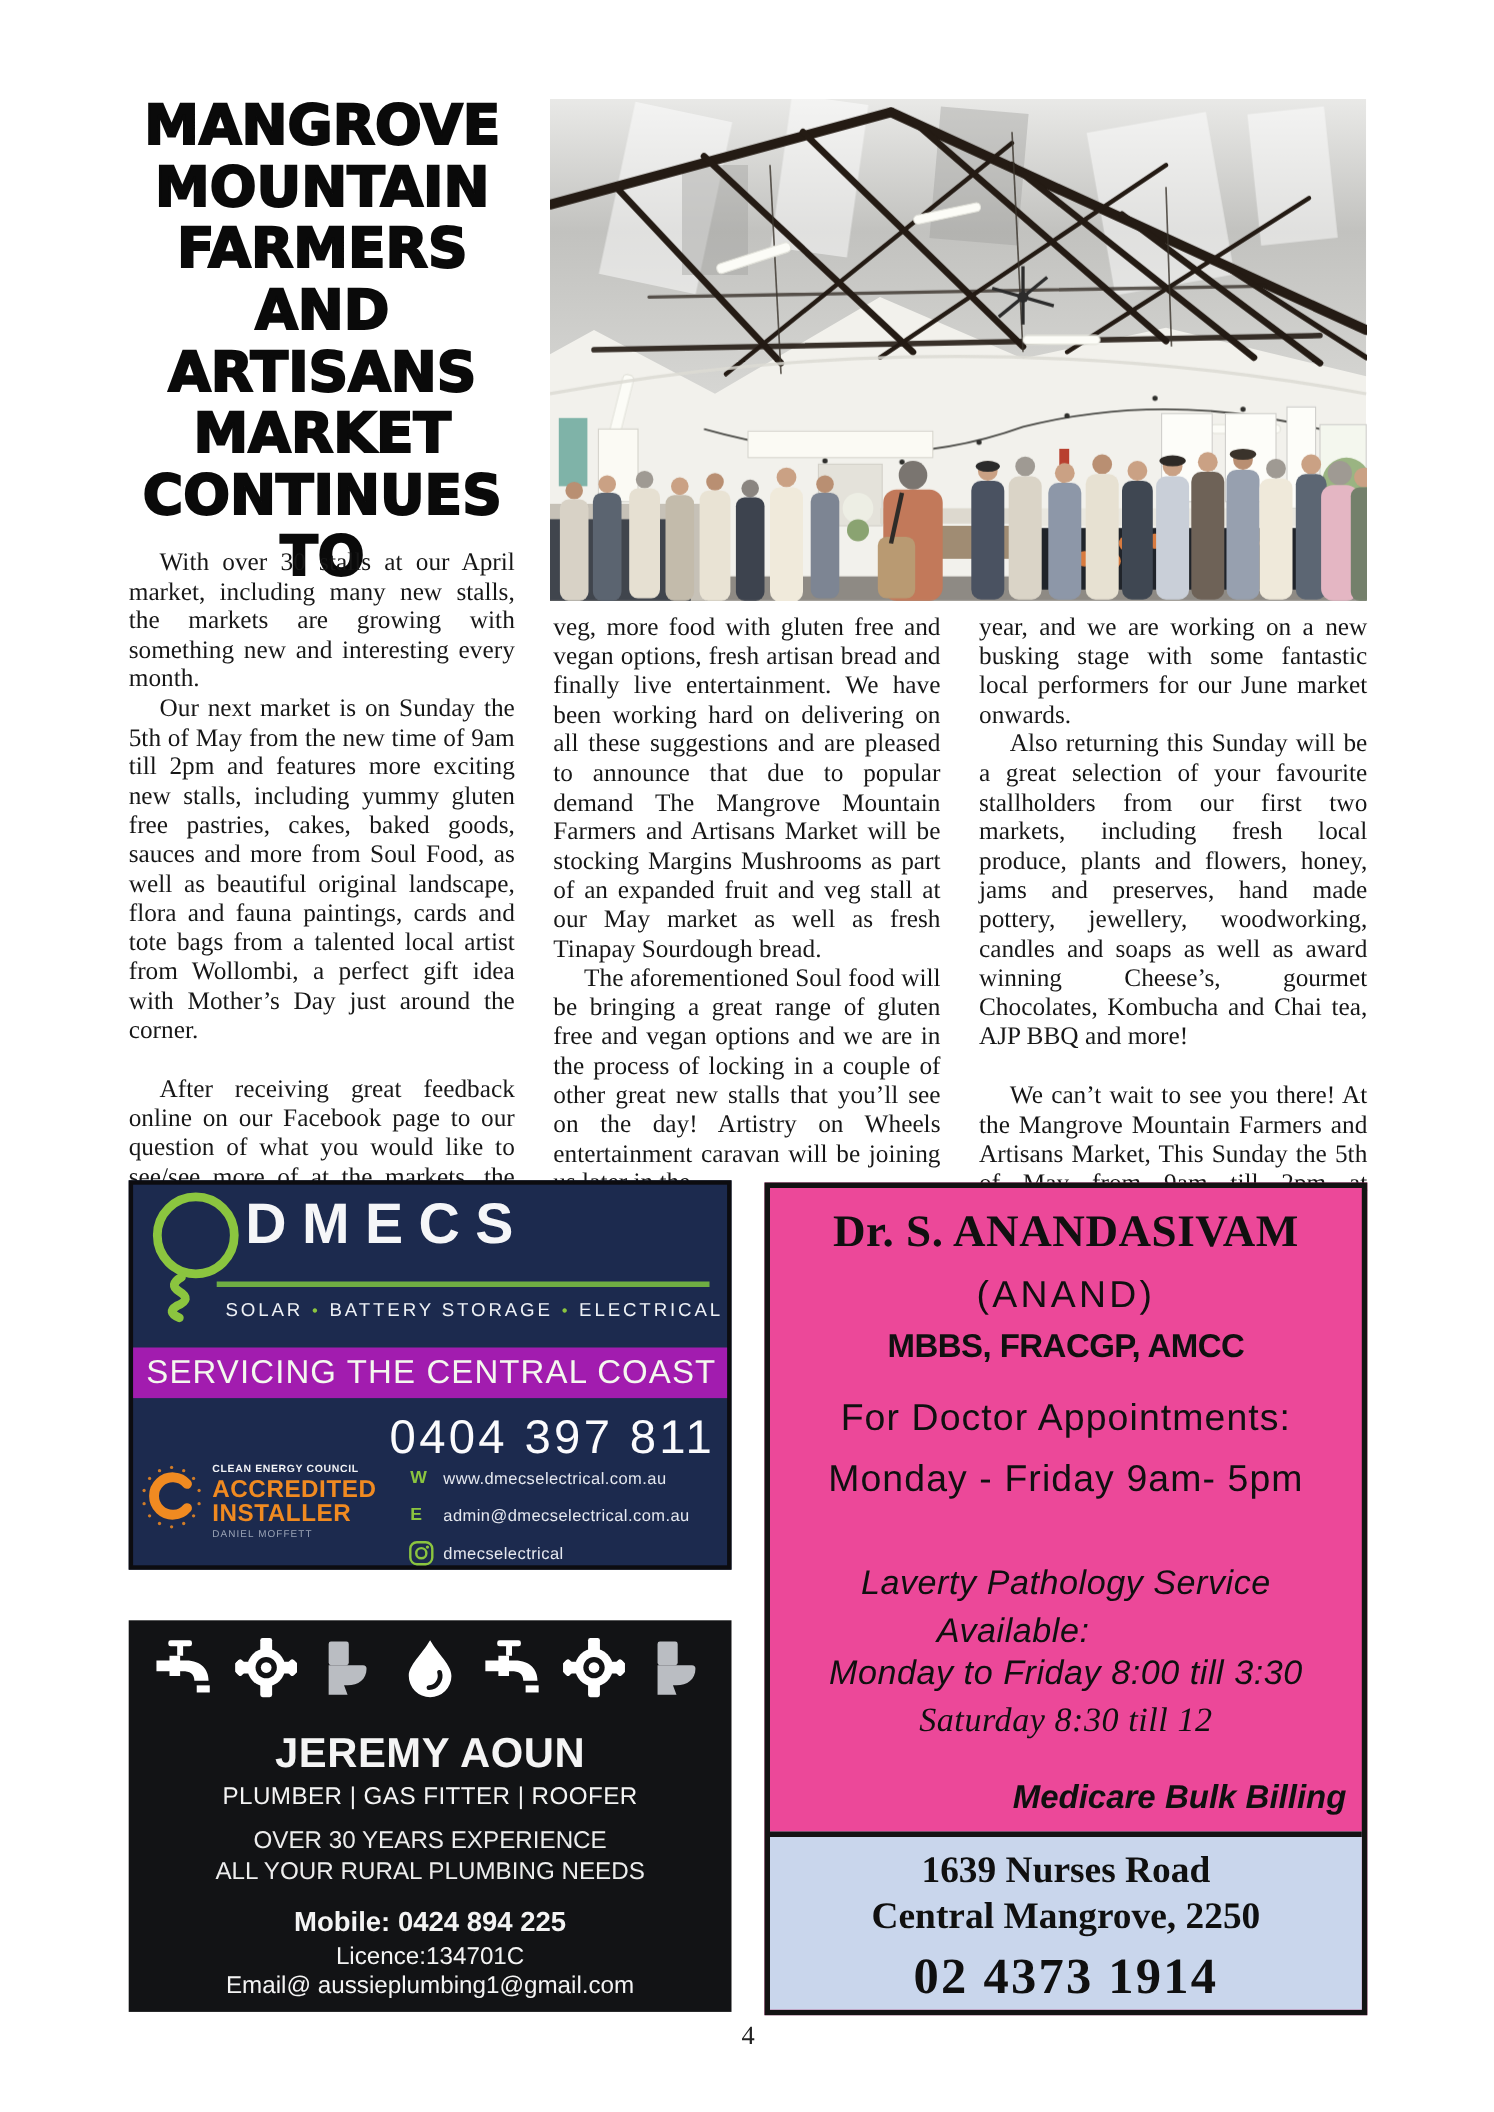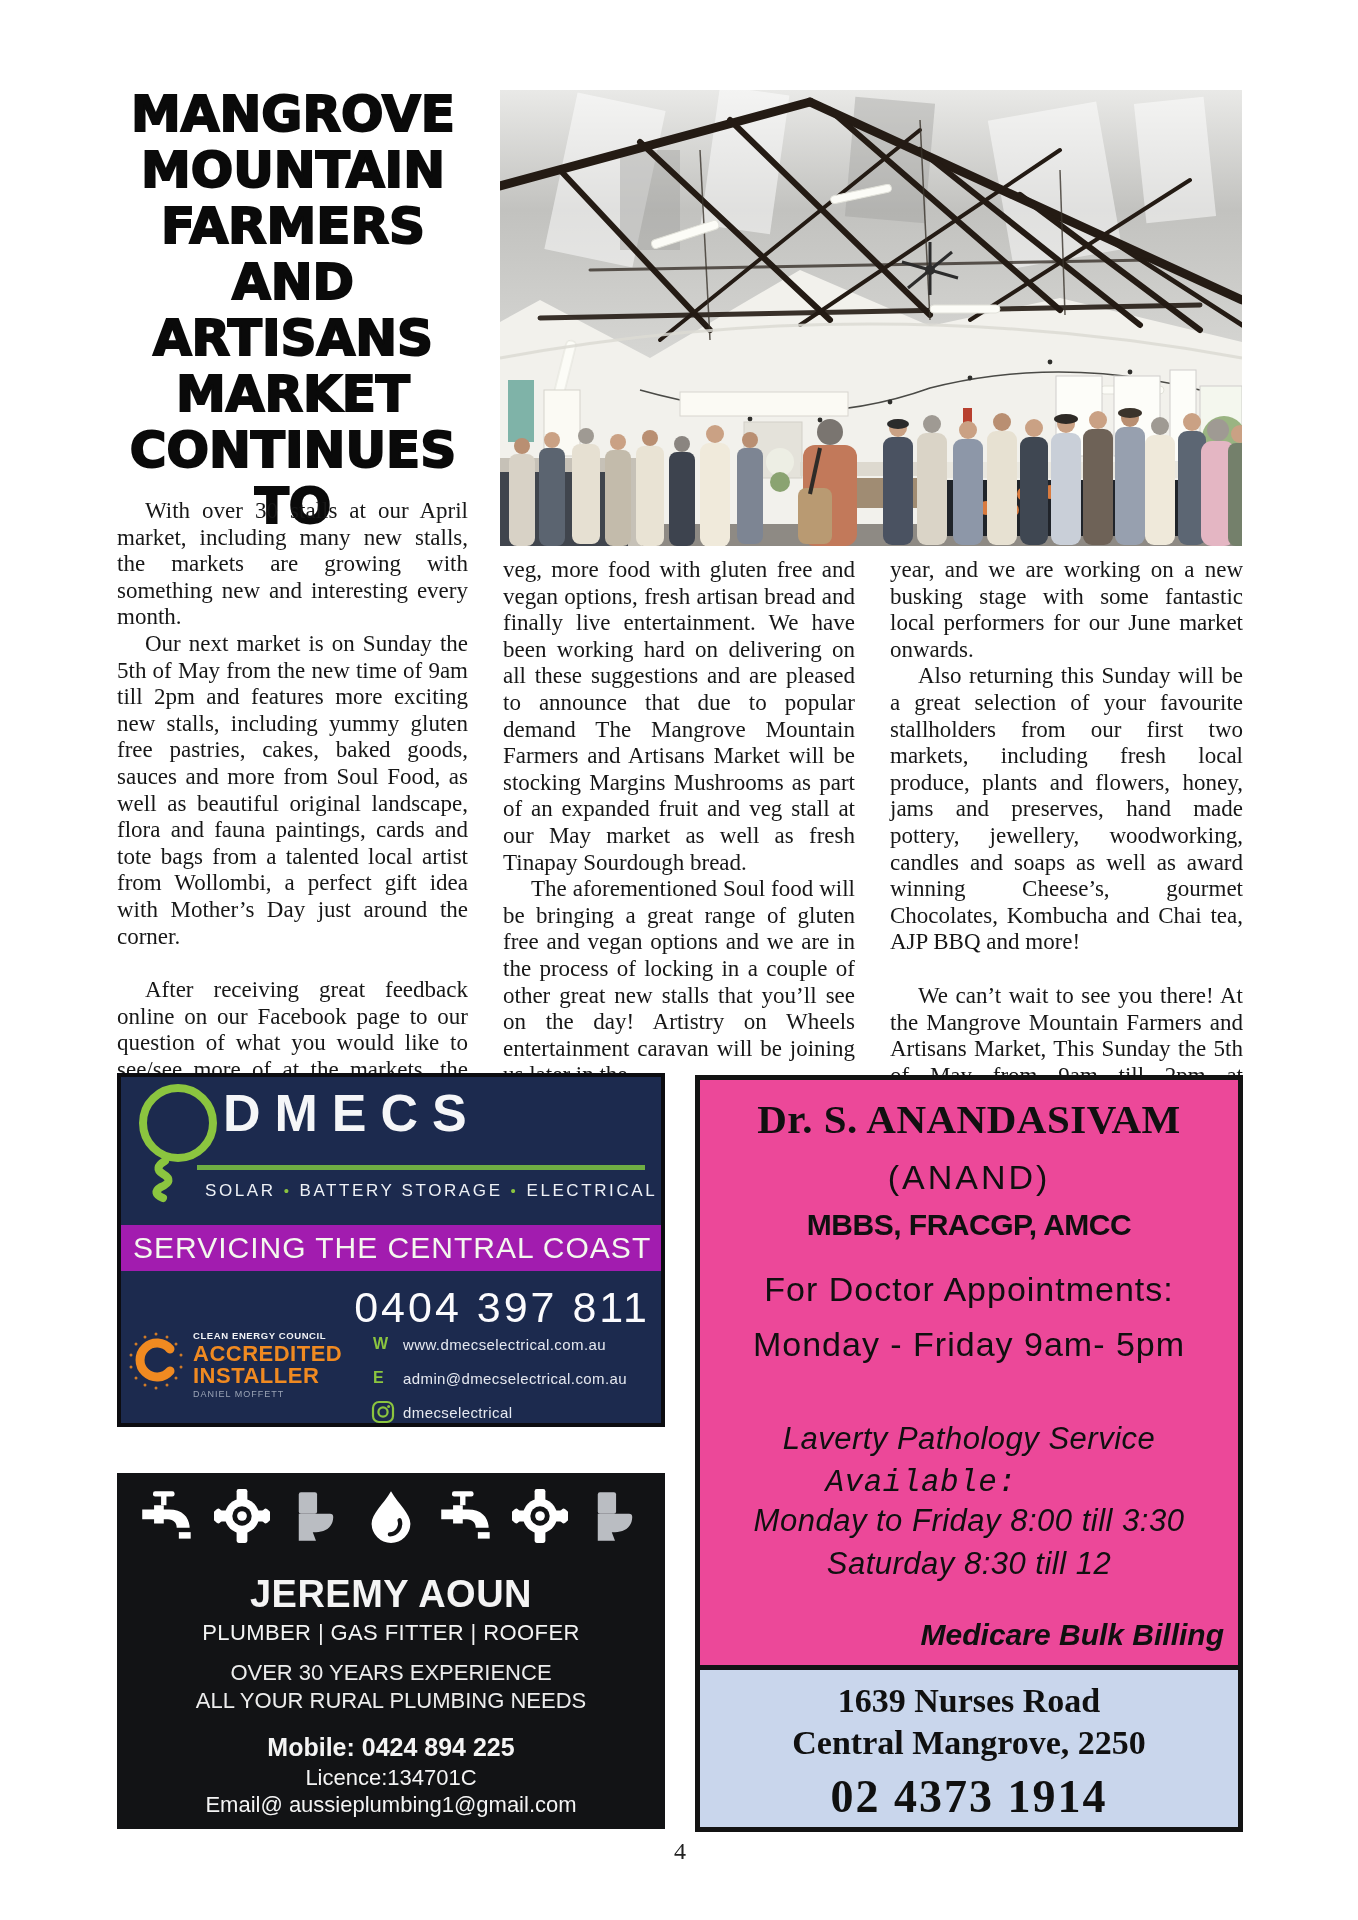--- a/index.html
+++ b/index.html
@@ -71,23 +71,23 @@
   .d-alias{position:absolute;left:0;top:78px;width:538px;font-size:34px;
     font-family:"Liberation Sans",sans-serif;letter-spacing:3px;}
   .d-qual{position:absolute;left:0;top:128px;width:538px;font-size:30px;font-weight:bold;
     font-family:"Liberation Sans",sans-serif;letter-spacing:-0.5px;}
   .d-appt1{position:absolute;left:0;top:190px;width:538px;font-size:34px;
     font-family:"Liberation Sans",sans-serif;letter-spacing:1px;}
   .d-appt2{position:absolute;left:0;top:245px;width:538px;font-size:34px;
     font-family:"Liberation Sans",sans-serif;letter-spacing:1px;}
   .d-path{font-family:"Liberation Sans",sans-serif;font-style:italic;font-size:31px;letter-spacing:0.5px;}
   .d-p1{position:absolute;left:0;top:341px;width:538px;}
-  .d-p2{position:absolute;left:0;top:385px;width:442px;font-family:Liberation Mono, monospace;}
+  .d-p2{position:absolute;left:0;top:385px;width:442px;}
   .d-p3{position:absolute;left:0;top:423px;width:538px;}
-  .d-p4{position:absolute;left:0;top:466px;width:538px;}
+  .d-p4{position:absolute;left:0;top:466px;width:538px;font-family:Liberation Serif, serif;}
   .d-bill{position:absolute;right:14px;top:538px;font-size:30px;font-weight:bold;font-style:italic;
     font-family:"Liberation Sans",sans-serif;}
   .d-box{position:absolute;left:0;top:585px;width:538px;height:162px;background:#c9d6ec;
     border-top:5px solid #131313;box-sizing:border-box;}
   .d-a1{position:absolute;left:0;top:12px;width:538px;font-size:34px;font-weight:bold;
     font-family:"Liberation Serif",serif;}
   .d-a2{position:absolute;left:0;top:54px;width:538px;font-size:34px;font-weight:bold;
     font-family:"Liberation Serif",serif;}
   .d-ph{position:absolute;left:0;top:100px;width:538px;font-size:46px;font-weight:bold;
     font-family:"Liberation Serif",serif;letter-spacing:2px;}

